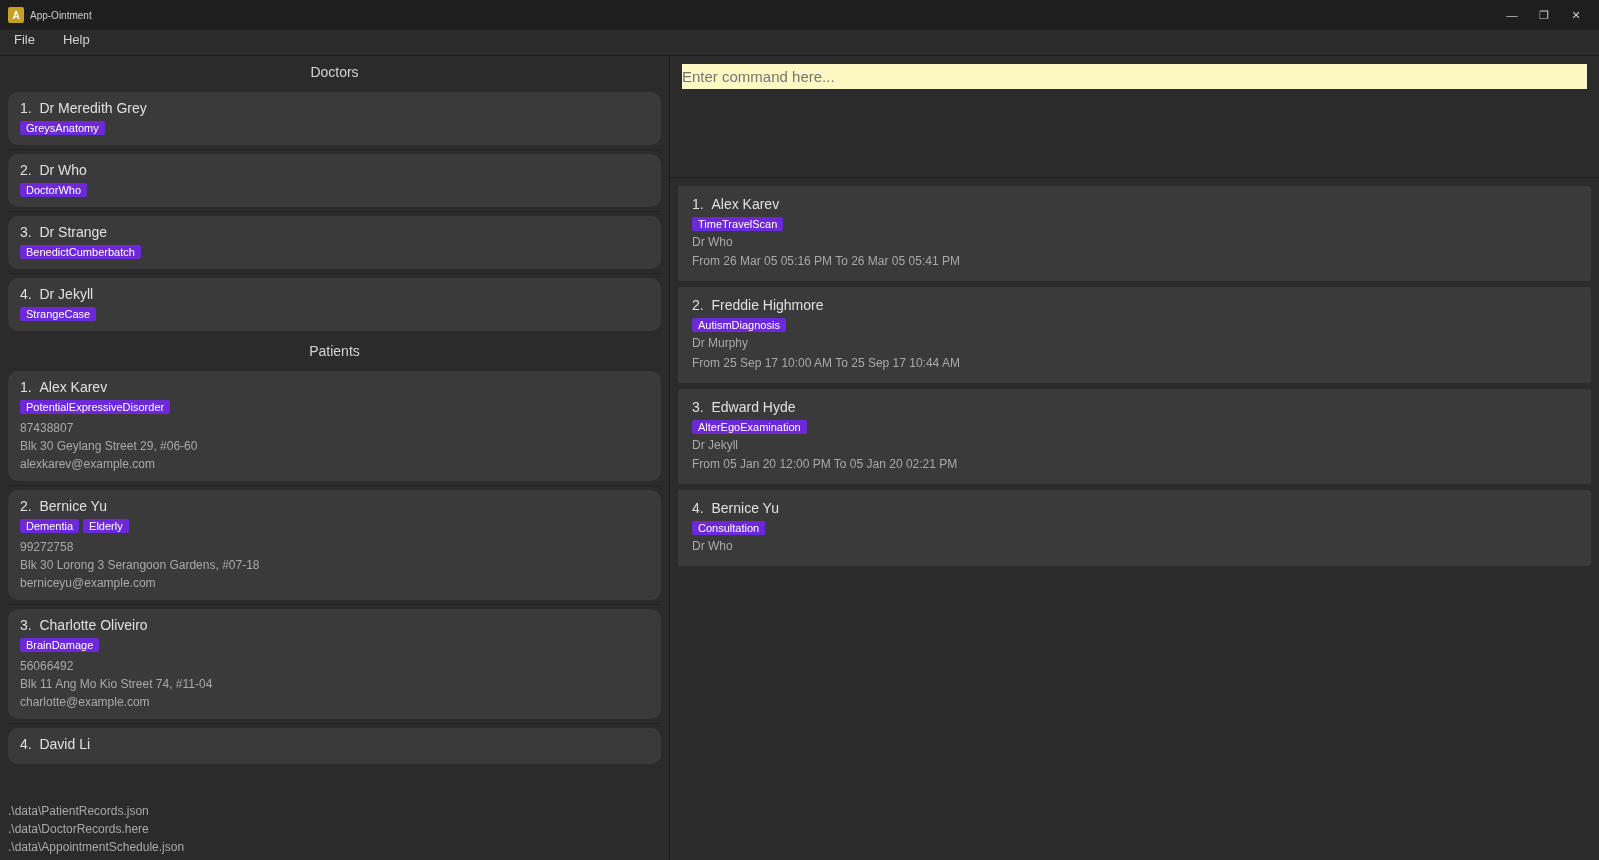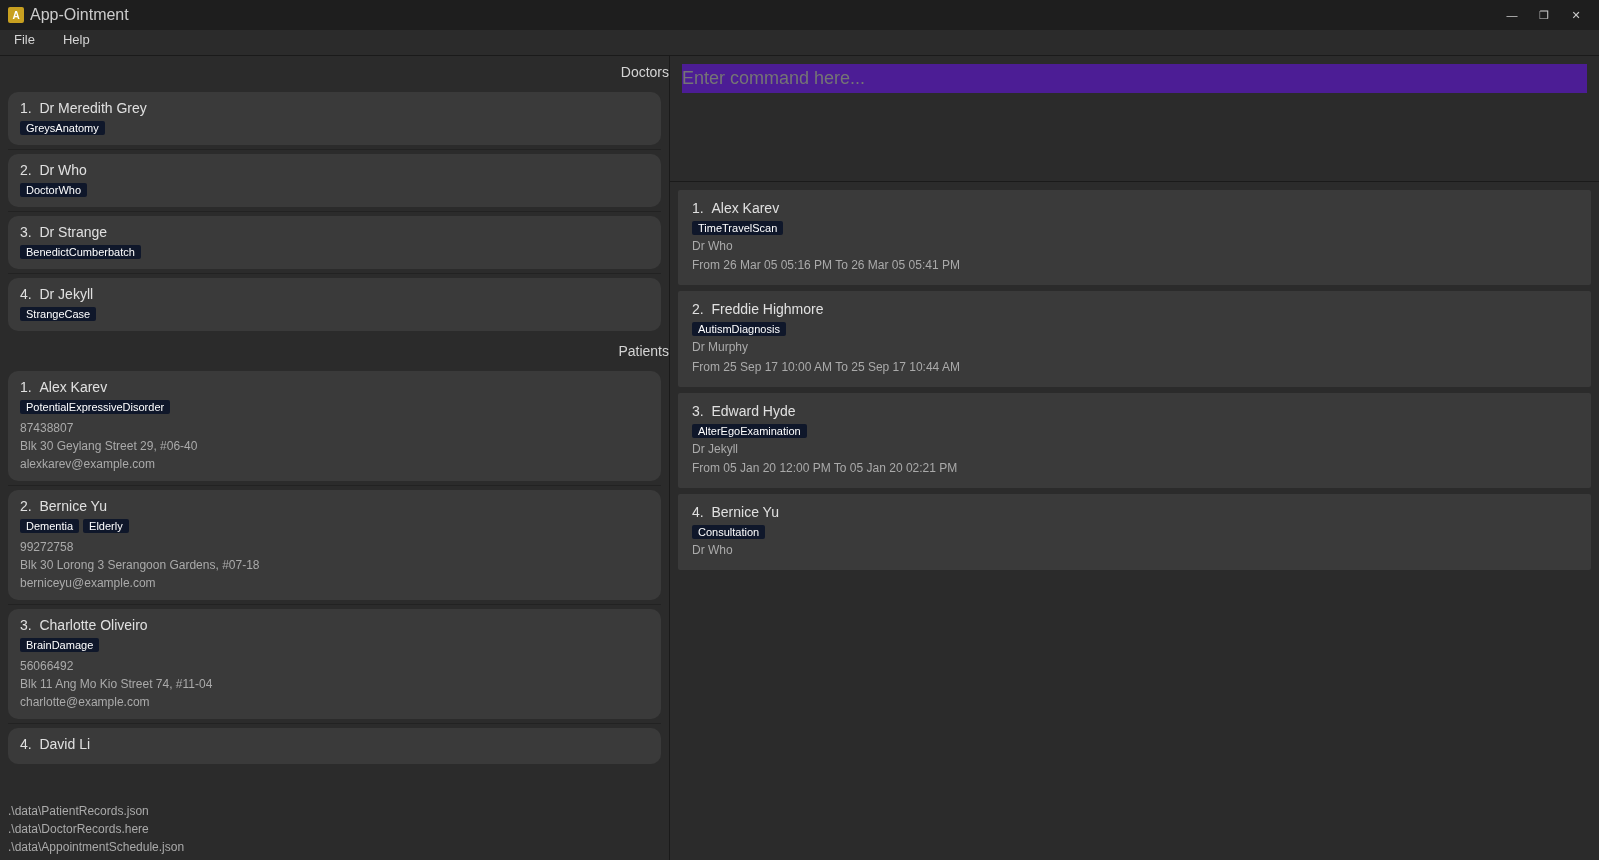--- a/index.html
+++ b/index.html
@@ -35,21 +35,21 @@
       background: #c8a020;
       border-radius: 2px;
       display: flex;
       align-items: center;
       justify-content: center;
       font-size: 10px;
       color: #fff;
       font-weight: bold;
     }
     #titlebar-title {
-      font-size: 16px;
+      font-size: 10px;
       color: #ccc;
     }
     #window-controls {
       display: flex;
       gap: 2px;
     }
     .win-btn {
       width: 30px;
       height: 20px;
       background: transparent;
@@ -97,41 +97,41 @@
       flex: 1;
       overflow-y: auto;
       scrollbar-width: thin;
       scrollbar-color: #555 #2b2b2b;
     }
     #left-scroll::-webkit-scrollbar { width: 8px; }
     #left-scroll::-webkit-scrollbar-track { background: #2b2b2b; }
     #left-scroll::-webkit-scrollbar-thumb { background: #555; }
     
     .section-header {
-      text-align: right;
+      text-align: center;
       padding: 8px 0;
       color: #d4d4d4;
       font-size: 14px;
       background: #2b2b2b;
     }
     
     .list-item {
       background: #3a3a3a;
       margin: 4px 8px;
       padding: 8px 12px;
       border-radius: 10px;
     }
     .list-item-name {
       font-size: 14px;
       color: #e0e0e0;
       margin-bottom: 4px;
     }
     .tag {
       display: inline-block;
-      background: #0f172a;
+      background: #6d28d9;
       color: #fff;
       font-size: 11px;
       padding: 1px 6px;
       border-radius: 2px;
       margin-right: 4px;
       margin-bottom: 2px;
     }
     .patient-details {
       font-size: 12px;
       color: #aaa;
@@ -156,25 +156,25 @@
       flex-direction: column;
       overflow: hidden;
     }
     #command-input-area {
       padding: 8px 12px;
       border-bottom: 1px solid #1a1a1a;
       flex-shrink: 0;
     }
     #command-input {
       width: 100%;
-      background: #4c1d95;
+      background: #fef9c3;
       border: none;
       outline: none;
       color: #888;
-      font-size: 18px;
+      font-size: 15px;
       padding: 4px 0;
     }
     #command-area-extra {
       height: 80px;
       background: #2b2b2b;
     }
     #appointments-scroll {
       flex: 1;
       overflow-y: auto;
       padding: 8px;
@@ -258,21 +258,21 @@
         </div>
 
       <div class="section-header">Patients</div>
 
       <div id="patients-list">
           <div class="list-item">
     <div class="list-item-name">1.&nbsp;&nbsp;Alex Karev</div>
     <span class="tag">PotentialExpressiveDisorder</span>
     <div class="patient-details">
               <div>87438807</div>
-              <div>Blk 30 Geylang Street 29, #06-40</div>
+              <div>Blk 30 Geylang Street 29, #06-60</div>
               <div>alexkarev@example.com</div>
             </div>
   </div>
           <div class="divider-line"></div>
           <div class="list-item">
     <div class="list-item-name">2.&nbsp;&nbsp;Bernice Yu</div>
     <span class="tag">Dementia</span><span class="tag">Elderly</span>
     <div class="patient-details">
               <div>99272758</div>
               <div>Blk 30 Lorong 3 Serangoon Gardens, #07-18</div>

